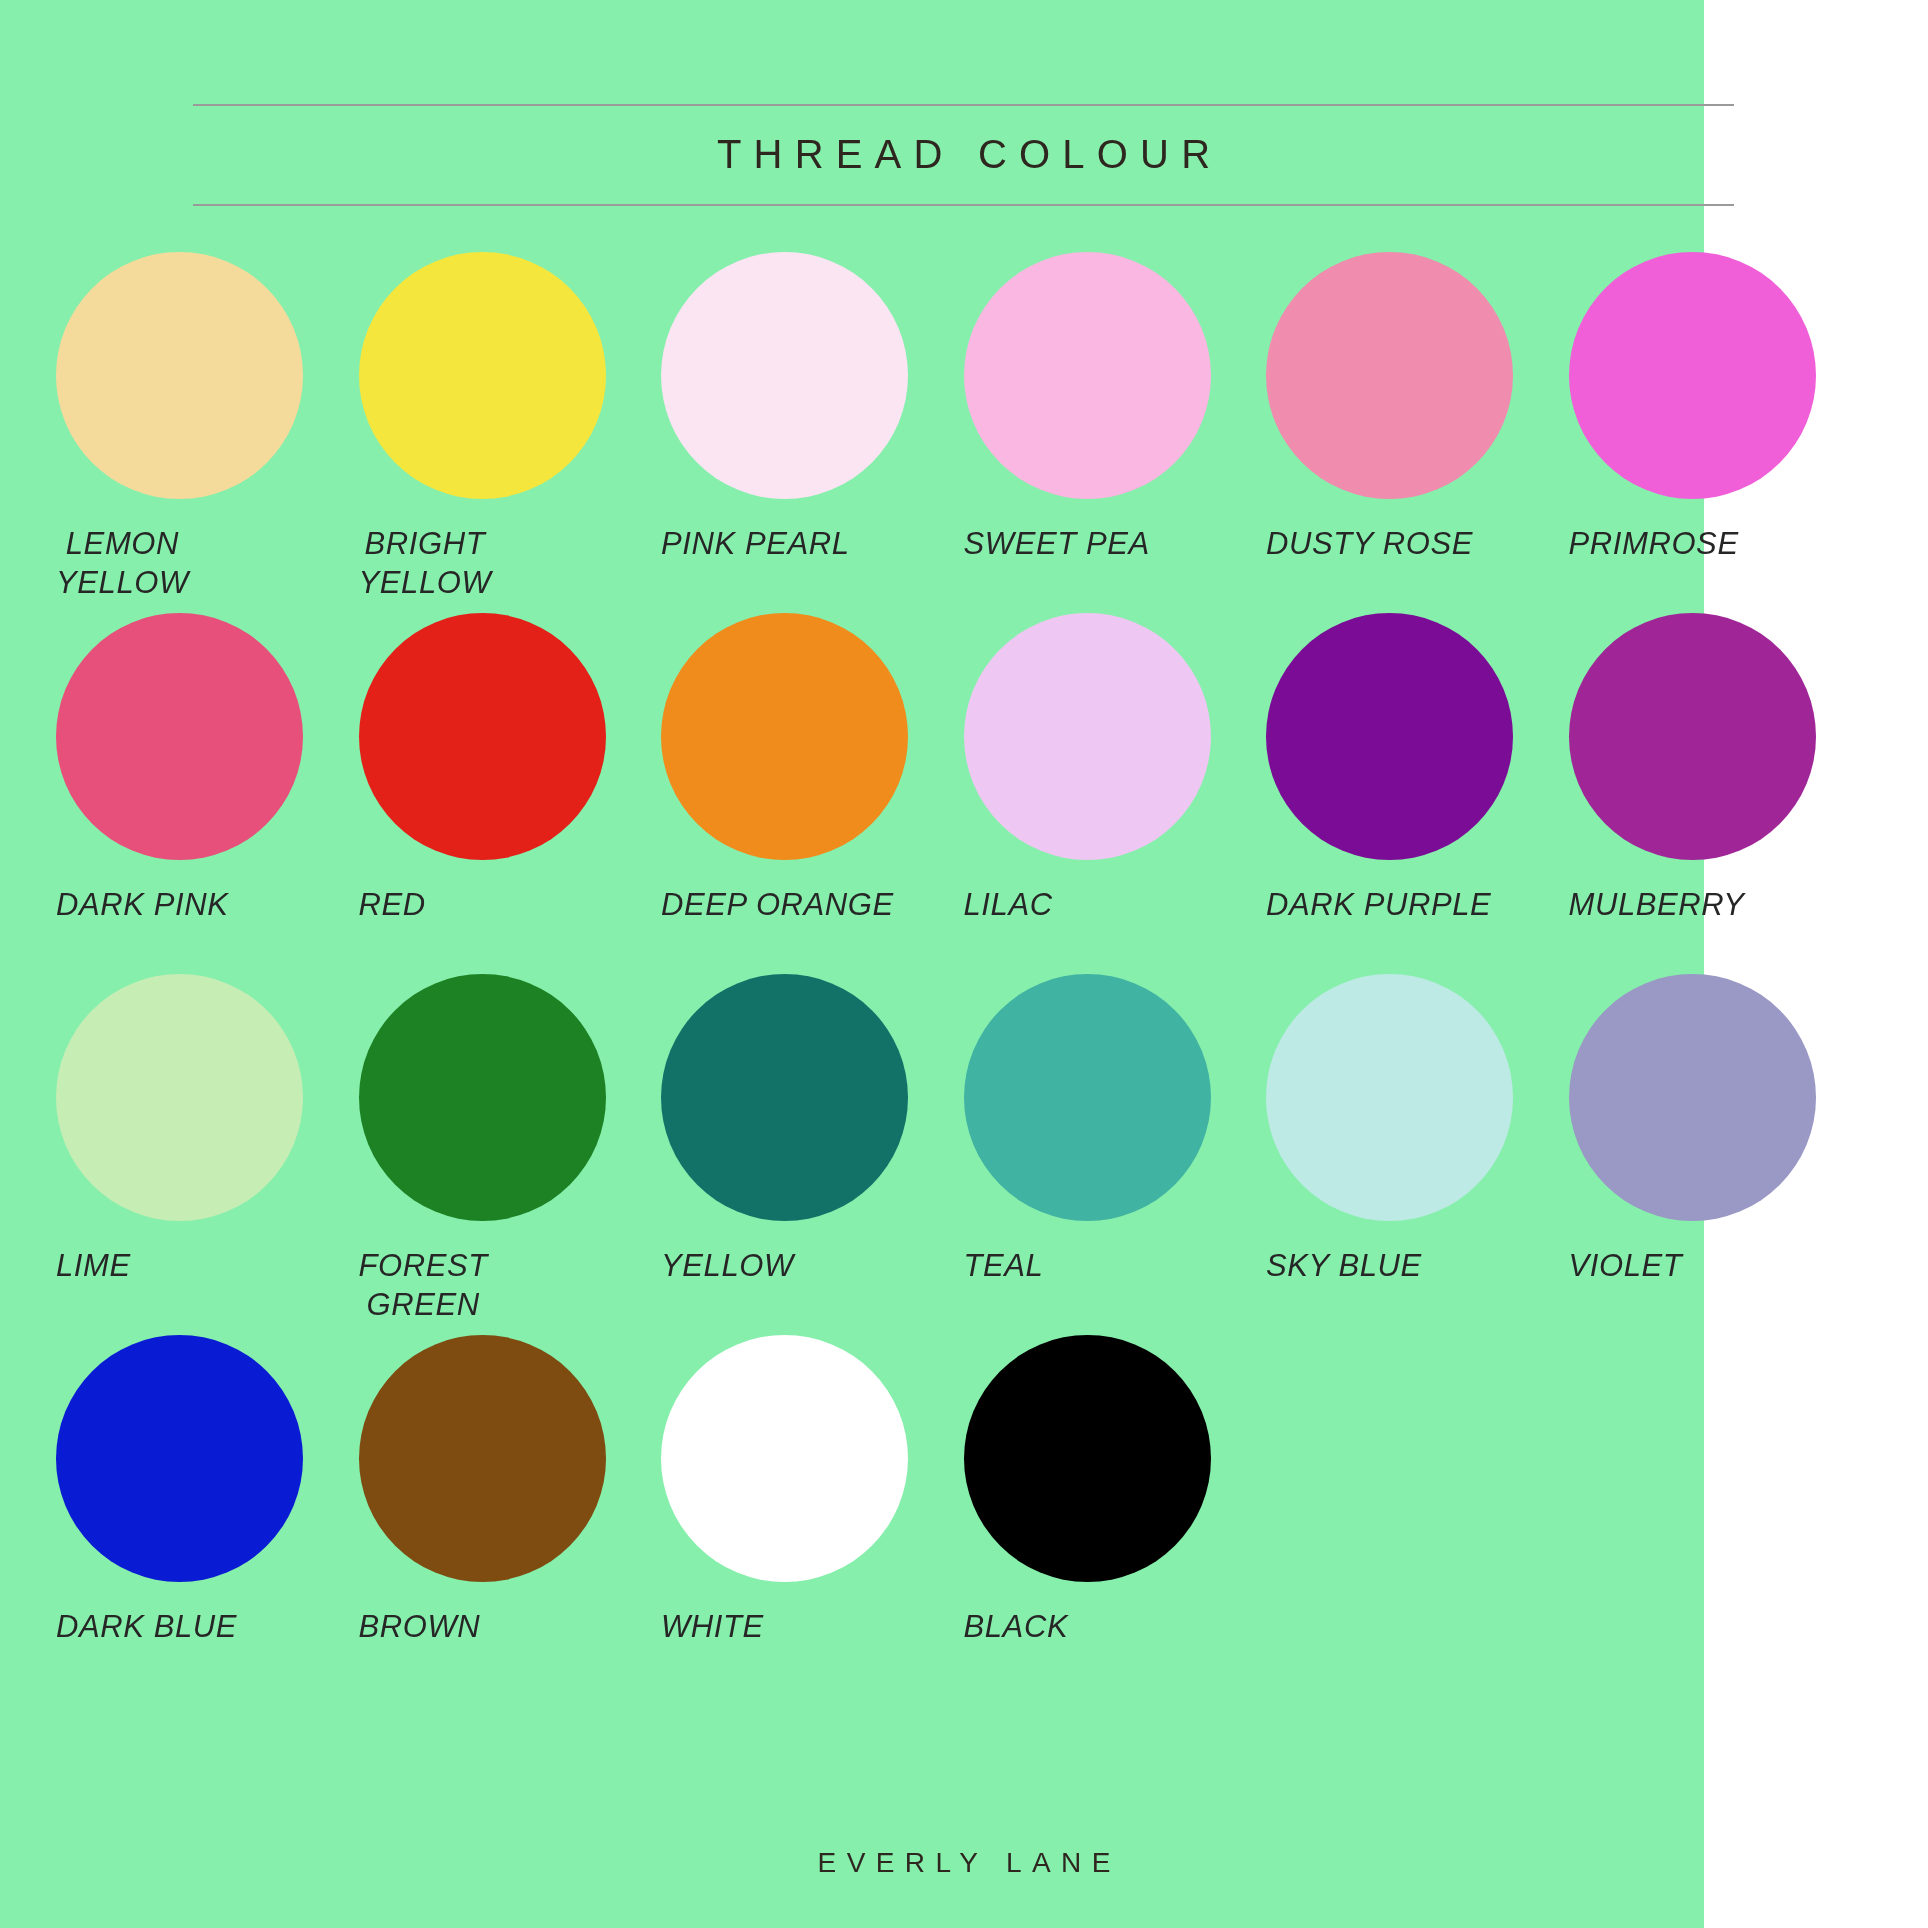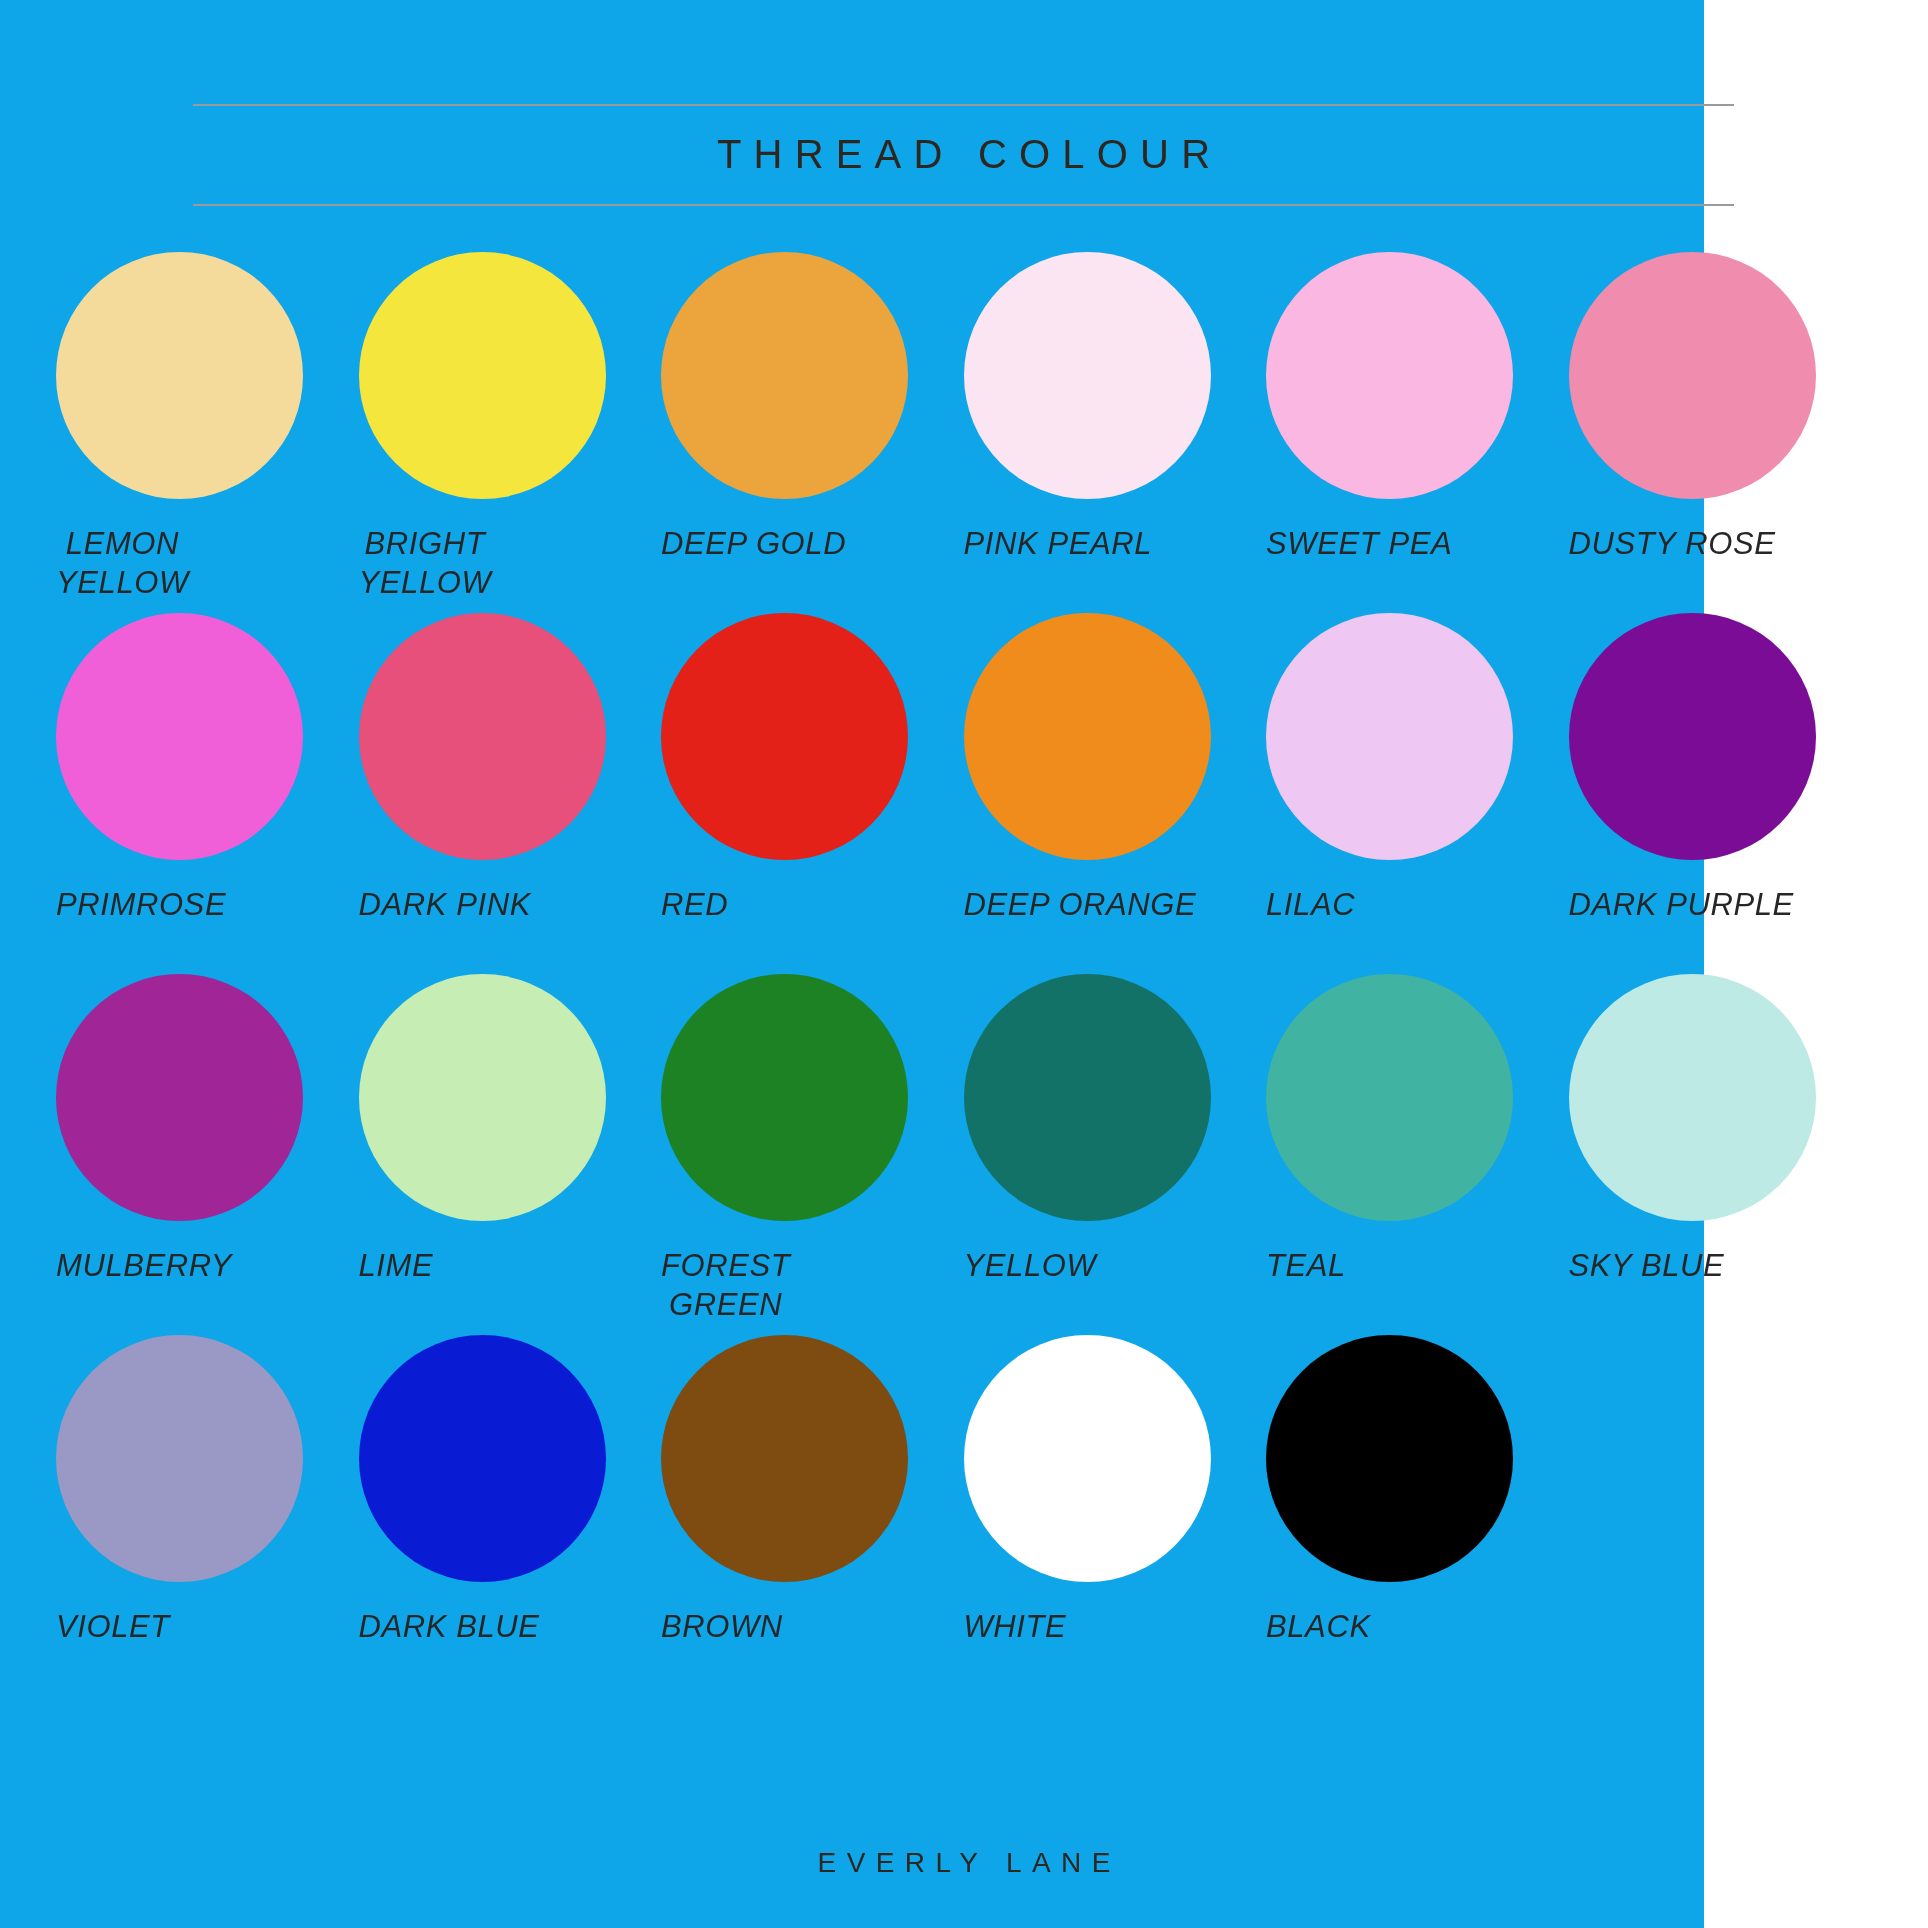--- a/index.html
+++ b/index.html
@@ -11,21 +11,21 @@
     height: 1928px;
     background: #FFFFFF;
     font-family: "Liberation Sans", sans-serif;
     overflow: hidden;
   }
 
   .page {
     position: relative;
     width: 1704px;
     height: 1928px;
-    background: #0ea5e9;
+    background: #86efac;
     box-sizing: border-box;
   }
 
   
   .header {
     position: absolute;
     left: 193px;
     top: 104px;
     width: 1541px;
   }
@@ -120,24 +120,20 @@
         <div class="dot" style="background: rgb(245, 219, 155);"></div>
         <div class="label">LEMON
 YELLOW</div>
       </div>
       <div class="cell">
         <div class="dot" style="background: rgb(245, 230, 62);"></div>
         <div class="label">BRIGHT
 YELLOW</div>
       </div>
       <div class="cell">
-        <div class="dot" style="background: rgb(235, 165, 60);"></div>
-        <div class="label">DEEP GOLD</div>
-      </div>
-      <div class="cell">
         <div class="dot" style="background: rgb(251, 229, 243);"></div>
         <div class="label">PINK PEARL</div>
       </div>
       <div class="cell">
         <div class="dot" style="background: rgb(249, 183, 225);"></div>
         <div class="label">SWEET PEA</div>
       </div>
       <div class="cell">
         <div class="dot" style="background: rgb(240, 140, 174);"></div>
         <div class="label">DUSTY ROSE</div>

